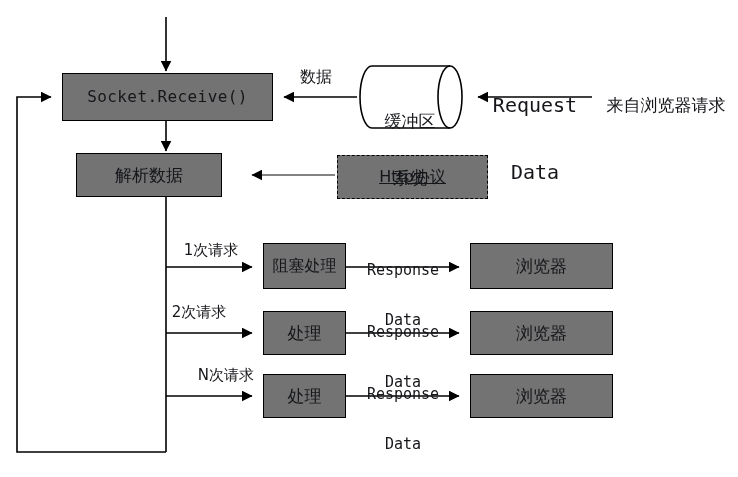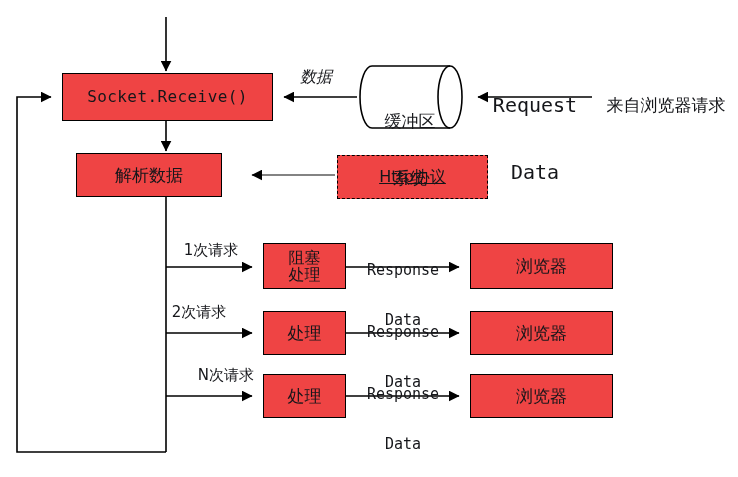--- a/index.html
+++ b/index.html
@@ -19,21 +19,21 @@
     position: absolute;
     left: 0;
     top: 0;
     width: 738px;
     height: 477px;
   }
   .node {
     position: absolute;
     box-sizing: border-box;
     border: 1.6px solid #000000;
-    background: #ef4444;
+    background: #737373;
     display: flex;
     align-items: center;
     justify-content: center;
     text-align: center;
     color: #15161a;
     line-height: 1.08;
   }
   .node.dashed {
     border: 1.8px dashed #000000;
     text-decoration: underline;
@@ -47,28 +47,28 @@
   .label {
     position: absolute;
     color: #15161a;
     white-space: pre;
     line-height: 1.12;
     text-align: center;
   }
   #n-socket  { left: 62px;  top: 73px;  width: 211px; height: 48px; font-size: 16px; letter-spacing: .4px; }
   #n-parse   { left: 76px;  top: 153px; width: 146px; height: 44px; font-size: 17px; }
   #n-http    { left: 337px; top: 155px; width: 151px; height: 44px; font-size: 16px; }
-  #n-proc1   { left: 263px; top: 243px; width: 83px;  height: 46px; font-size: 16px; flex-direction: column; }
+  #n-proc1   { left: 263px; top: 243px; width: 83px;  height: 46px; font-size: 16px; flex-direction: row; }
   #n-proc2   { left: 263px; top: 311px; width: 83px;  height: 44px; font-size: 17px; }
   #n-proc3   { left: 263px; top: 374px; width: 83px;  height: 44px; font-size: 17px; }
   #n-br1     { left: 470px; top: 243px; width: 143px; height: 46px; font-size: 17px; }
   #n-br2     { left: 470px; top: 311px; width: 143px; height: 44px; font-size: 17px; }
   #n-br3     { left: 470px; top: 374px; width: 143px; height: 44px; font-size: 17px; }
   #lb-buffer { left: 364px; top: 74px;  width: 92px;  font-size: 17px; }
-  #lb-data      { left: 288px; top: 68px;  width: 56px;  font-size: 16px; font-style: italic; }
+  #lb-data      { left: 288px; top: 68px;  width: 56px;  font-size: 16px; }
   #lb-request   { left: 489px; top: 49px;  width: 92px;  font-size: 20px; }
   #lb-fromuser  { left: 596px; top: 96px;  width: 140px; font-size: 17px; text-align: center; }
   #lb-req1   { left: 168px; top: 242px; width: 86px; font-size: 15px; text-align: center; }
   #lb-req2   { left: 156px; top: 304px; width: 86px; font-size: 15px; text-align: center; }
   #lb-req3   { left: 168px; top: 367px; width: 86px; font-size: 15px; text-align: right; }
   #lb-resp1  { left: 352px; top: 228px; width: 102px; font-size: 15px; }
   #lb-resp2  { left: 352px; top: 290px; width: 102px; font-size: 15px; }
   #lb-resp3  { left: 352px; top: 352px; width: 102px; font-size: 15px; }
 </style>
 </head>

